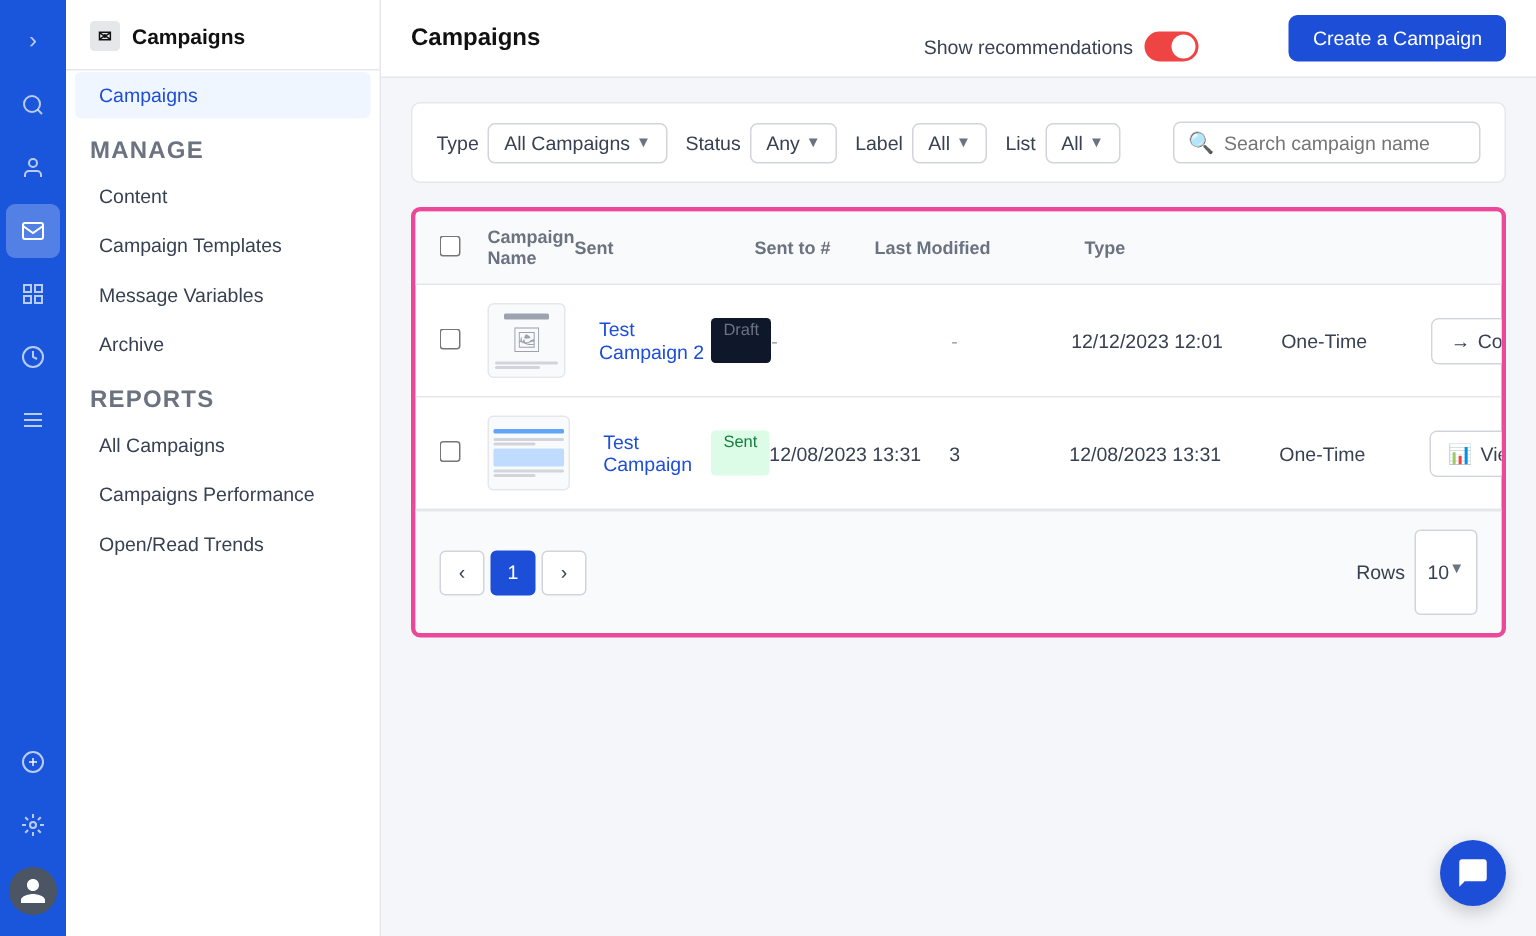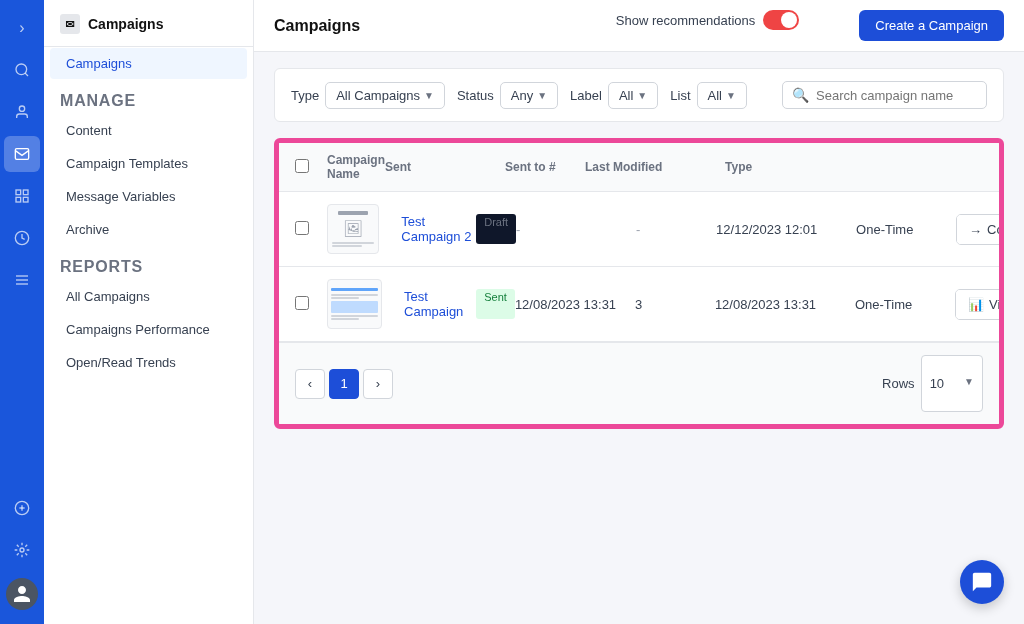--- a/index.html
+++ b/index.html
@@ -104,21 +104,21 @@
       justify-content: space-between;
       flex-shrink: 0;
     }
     .page-title {
       font-size: 16px;
       font-weight: 600;
       color: #111;
     }
     .header-actions {
       display: flex;
-      align-items: flex-start;
+      align-items: flex-end;
       gap: 16px;
     }
     .show-recommendations {
       display: flex;
       align-items: center;
       gap: 8px;
       font-size: 13px;
       color: #374151;
     }
     .toggle {
@@ -210,21 +210,21 @@
       font-size: 13px;
       color: #374151;
       width: 160px;
       background: transparent;
     }
     .search-icon { color: #9ca3af; font-size: 14px; }
 
     
     .campaigns-table {
       background: #fff;
-      border: 5px solid #ec4899;
+      border: 3px solid #ec4899;
       border-radius: 6px;
       overflow: hidden;
     }
     .table-header {
       display: grid;
       grid-template-columns: 32px 1fr 120px 80px 140px 100px 180px;
       padding: 10px 16px;
       border-bottom: 1px solid #e5e7eb;
       background: #f9fafb;
       font-size: 12px;
@@ -337,21 +337,21 @@
       display: flex;
       align-items: center;
       gap: 6px;
       margin-left: auto;
       font-size: 13px;
       color: #374151;
     }
     .rows-select {
       display: flex;
       align-items: flex-start;
-      gap: 20px;
+      gap: 0;
       border: 1px solid #d1d5db;
       border-radius: 4px;
       padding: 20px 8px;
       cursor: pointer;
       background: #fff;
     }
 
     
     .chat-bubble {
       position: fixed;

